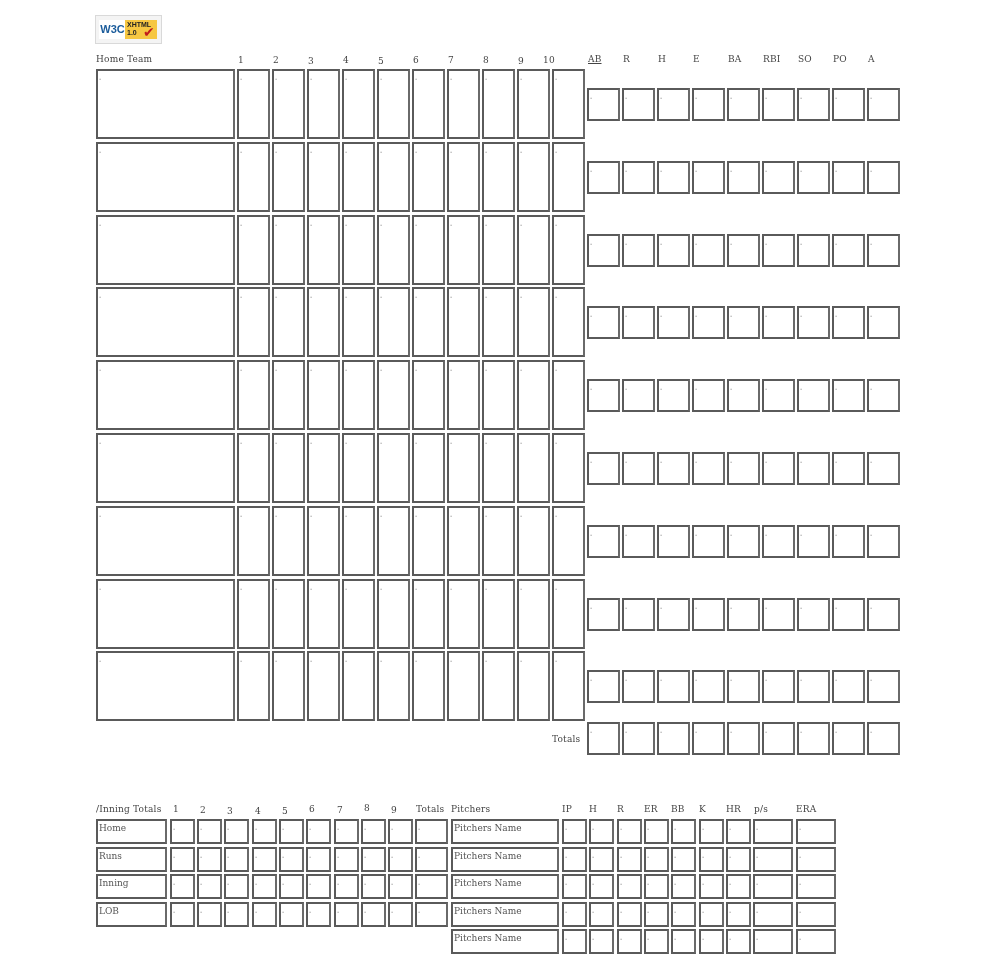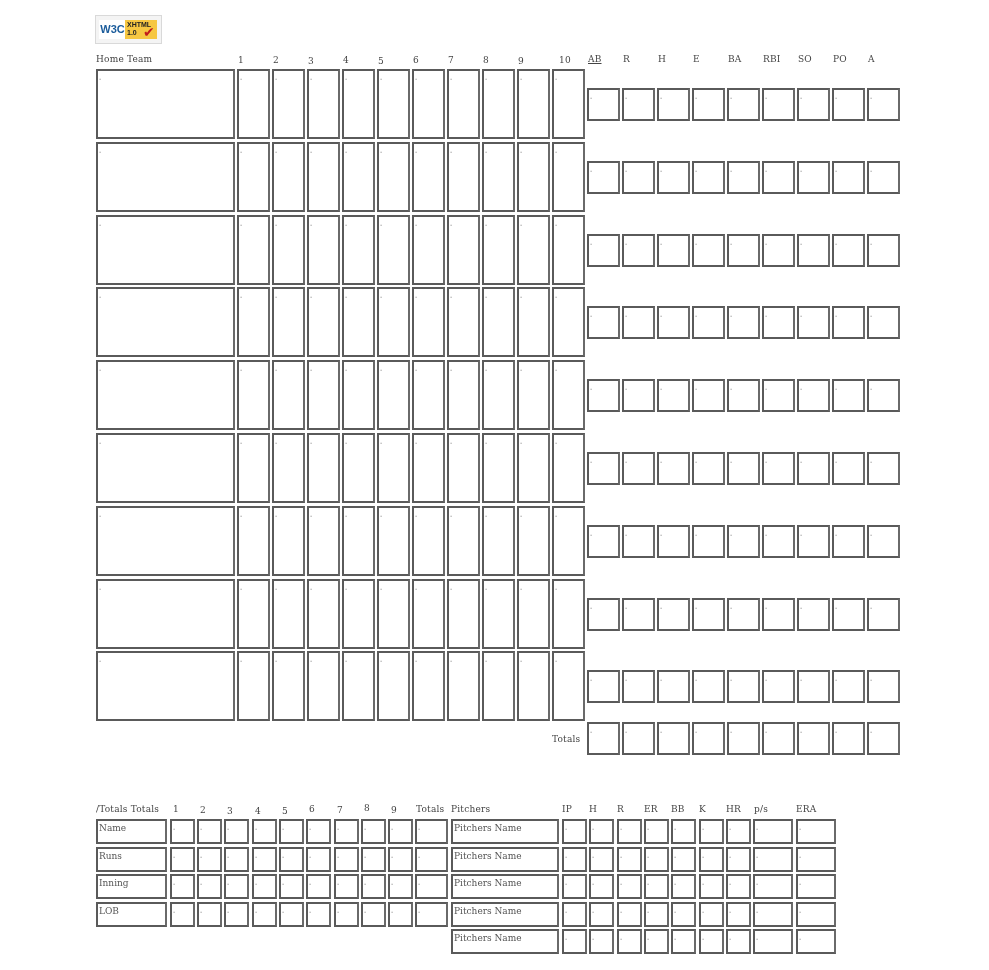--- a/index.html
+++ b/index.html
@@ -38,21 +38,21 @@
     <div class="lbl" style="left: 96px; top: 54px;">Home Team</div>
     <div class="lbl" style="left: 238px; top: 55px;">1</div>
     <div class="lbl" style="left: 273px; top: 55px;">2</div>
     <div class="lbl" style="left: 308px; top: 56px;">3</div>
     <div class="lbl" style="left: 343px; top: 55px;">4</div>
     <div class="lbl" style="left: 378px; top: 56px;">5</div>
     <div class="lbl" style="left: 413px; top: 55px;">6</div>
     <div class="lbl" style="left: 448px; top: 55px;">7</div>
     <div class="lbl" style="left: 483px; top: 55px;">8</div>
     <div class="lbl" style="left: 518px; top: 56px;">9</div>
-    <div class="lbl" style="left: 559px; top: 55px;">10</div>
+    <div class="lbl" style="left: 543px; top: 55px;">10</div>
     <div class="lbl" style="left: 588px; top: 54px; text-decoration: underline;">AB</div>
     <div class="lbl" style="left: 623px; top: 54px;">R</div>
     <div class="lbl" style="left: 658px; top: 54px;">H</div>
     <div class="lbl" style="left: 693px; top: 54px;">E</div>
     <div class="lbl" style="left: 728px; top: 54px;">BA</div>
     <div class="lbl" style="left: 763px; top: 54px;">RBI</div>
     <div class="lbl" style="left: 798px; top: 54px;">SO</div>
     <div class="lbl" style="left: 833px; top: 54px;">PO</div>
     <div class="lbl" style="left: 868px; top: 54px;">A</div>
     <div class="box" style="left: 96px; top: 69px; width: 139px; height: 70px;">
@@ -618,33 +618,33 @@
       <span class="dash">-</span>
     </div>
     <div class="box" style="left: 832px; top: 722px; width: 33px; height: 33px;">
       <span class="dash">-</span>
     </div>
     <div class="box" style="left: 867px; top: 722px; width: 33px; height: 33px;">
       <span class="dash">-</span>
     </div>
   </div>
 <div id="bottom">
-    <div class="lbl" style="left: 96px; top: 804px;">/Totals Totals</div>
+    <div class="lbl" style="left: 96px; top: 804px;">/Inning Totals</div>
     <div class="lbl" style="left: 173px; top: 804px;">1</div>
     <div class="lbl" style="left: 200px; top: 805px;">2</div>
     <div class="lbl" style="left: 227px; top: 806px;">3</div>
     <div class="lbl" style="left: 255px; top: 806px;">4</div>
     <div class="lbl" style="left: 282px; top: 806px;">5</div>
     <div class="lbl" style="left: 309px; top: 804px;">6</div>
     <div class="lbl" style="left: 337px; top: 805px;">7</div>
     <div class="lbl" style="left: 364px; top: 803px;">8</div>
     <div class="lbl" style="left: 391px; top: 805px;">9</div>
     <div class="lbl" style="left: 416px; top: 804px;">Totals</div>
     <div class="box" style="left: 96px; top: 819px; width: 71px; height: 25px;">
-      <span class="txt">Name</span>
+      <span class="txt">Home</span>
     </div>
     <div class="box" style="left: 170px; top: 819px; width: 25px; height: 25px;">
       <span class="dash">-</span>
     </div>
     <div class="box" style="left: 197px; top: 819px; width: 25px; height: 25px;">
       <span class="dash">-</span>
     </div>
     <div class="box" style="left: 224px; top: 819px; width: 25px; height: 25px;">
       <span class="dash">-</span>
     </div>

